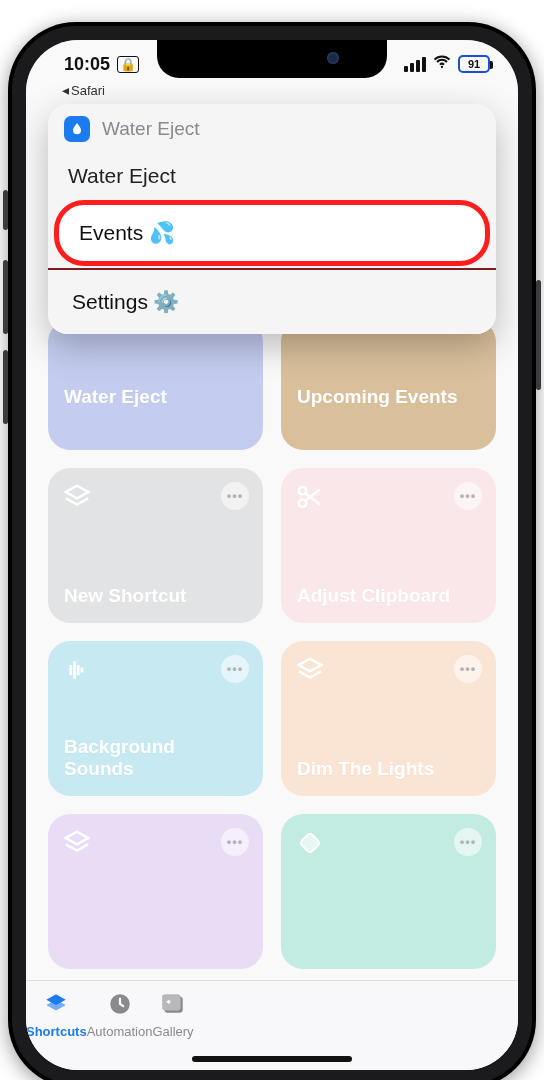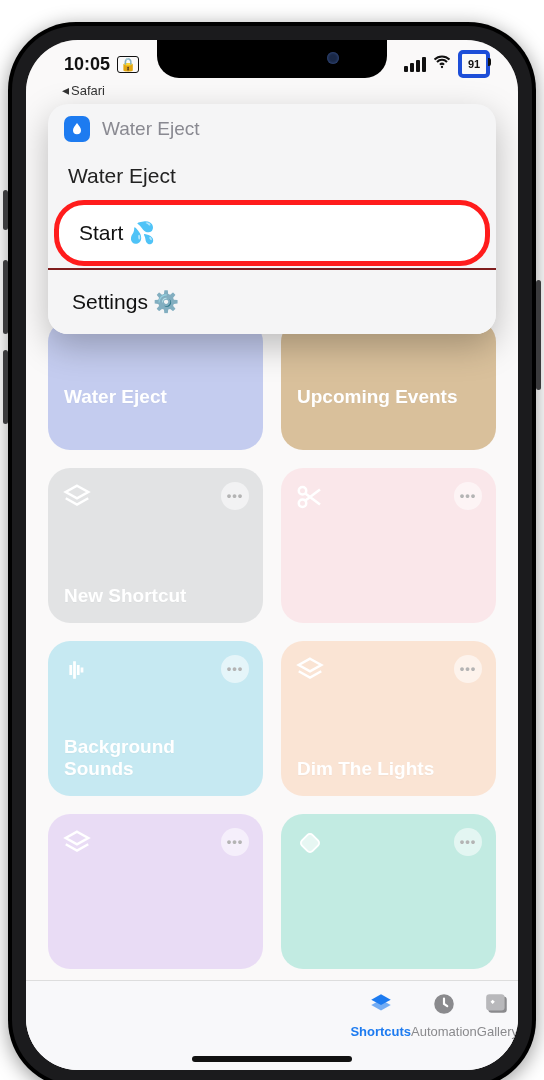--- a/index.html
+++ b/index.html
@@ -77,22 +77,22 @@
   .status .left { display:flex; align-items:center; gap:3px;}
   .status .right { display:flex; align-items:center; gap:6px;}
   .sig-bars { display:flex; align-items:flex-end; gap:2px;}
   .sig-bars span{ width:4px; background:#111; border-radius:1px;}
   .sig-bars span:nth-child(1){height:6px;}
   .sig-bars span:nth-child(2){height:9px;}
   .sig-bars span:nth-child(3){height:12px;}
   .sig-bars span:nth-child(4){height:15px;}
   .battery-box{
     display:inline-flex; align-items:center; justify-content:center;
-    width:32px; height:28px;
-    border:4px solid #1d4ed8; border-radius:5px;
+    width:32px; height:18px;
+    border:2px solid #1d4ed8; border-radius:5px;
     font-size:11px; font-weight:800;
     position:relative;
   }
   .battery-box::after{
     content:""; position:absolute; right:-5px; top:4px;
     width:3px; height:8px; background:#111; border-radius:0 2px 2px 0;
   }
   .breadcrumb {
     position:absolute;
     top:42px; left:36px;
@@ -146,21 +146,21 @@
   .t-lilac { background:#c9a7e7; }
   .t-teal  { background:#67cdb7; }
   .tile-title { text-shadow: 0 1px 1px rgba(0,0,0,.08);}
   
   .tabbar{
     position:absolute; bottom:0; left:0; right:0;
     height:90px;
     z-index:20;
     background:rgba(248,248,250,.96);
     border-top:1px solid #ddd;
-    display:flex; justify-content:flex-end; align-items:flex-start;
+    display:flex; justify-content:flex-start; align-items:flex-start;
     padding-top:10px;
     font-size:13px;
     color:#8a8a8d;
   }
   .tabbar .tab{ display:flex; flex-direction:column; align-items:center; gap:4px;}
   .tabbar .tab.active{ color:#1d7bf0; font-weight:600;}
   .tabbar svg{ width:28px; height:26px;}
   .home-ind{
     position:absolute; bottom:8px; left:50%; transform:translateX(-50%);
     width:160px; height:6px; background:#111; border-radius:4px; z-index:40;
@@ -273,20 +273,21 @@
         <div class="top">
           <span class="icon-sq">
             <svg viewBox="0 0 24 24" fill="none" stroke="#fff" stroke-width="2">
                 <circle cx="6" cy="7" r="3"></circle>
                 <circle cx="6" cy="17" r="3"></circle>
                 <path d="M8 9l12 9M8 15l12-9"></path>
               </svg>
           </span>
           <span class="more">•••</span>
         </div>
+        <div class="tile-title">Adjust Clipboard</div>
       </div>
 
       <div class="tile t-cyan">
         <div class="top">
           <span class="icon-sq">
             <svg viewBox="0 0 24 24" fill="none" stroke="#fff" stroke-width="2.2">
                 <path d="M4 12v0M7 8v8M10 5v14M13 8v8M16 10v4M19 12v0"></path>
               </svg>
           </span>
           <span class="more">•••</span>
@@ -335,21 +336,21 @@
       <div class="popup-header">
         <span class="app-icon">
           <svg viewBox="0 0 24 24" width="16" height="16" fill="#fff">
               <path d="M12 3c3 4 6 7 6 11a6 6 0 11-12 0c0-4 3-7 6-11z"></path>
             </svg>
         </span>
         <span>Water Eject</span>
       </div>
       <div class="popup-title">Water Eject</div>
       <div class="popup-row highlighted">
-        <span>Start 💦</span>
+        <span>Events 💦</span>
       </div>
       <div class="popup-row settings-row">
         <span>Settings ⚙️</span>
       </div>
     </div>
 
     <div class="tabbar">
       <div class="tab active">
         <span>
           <svg viewBox="0 0 24 24" fill="#1d7bf0">

